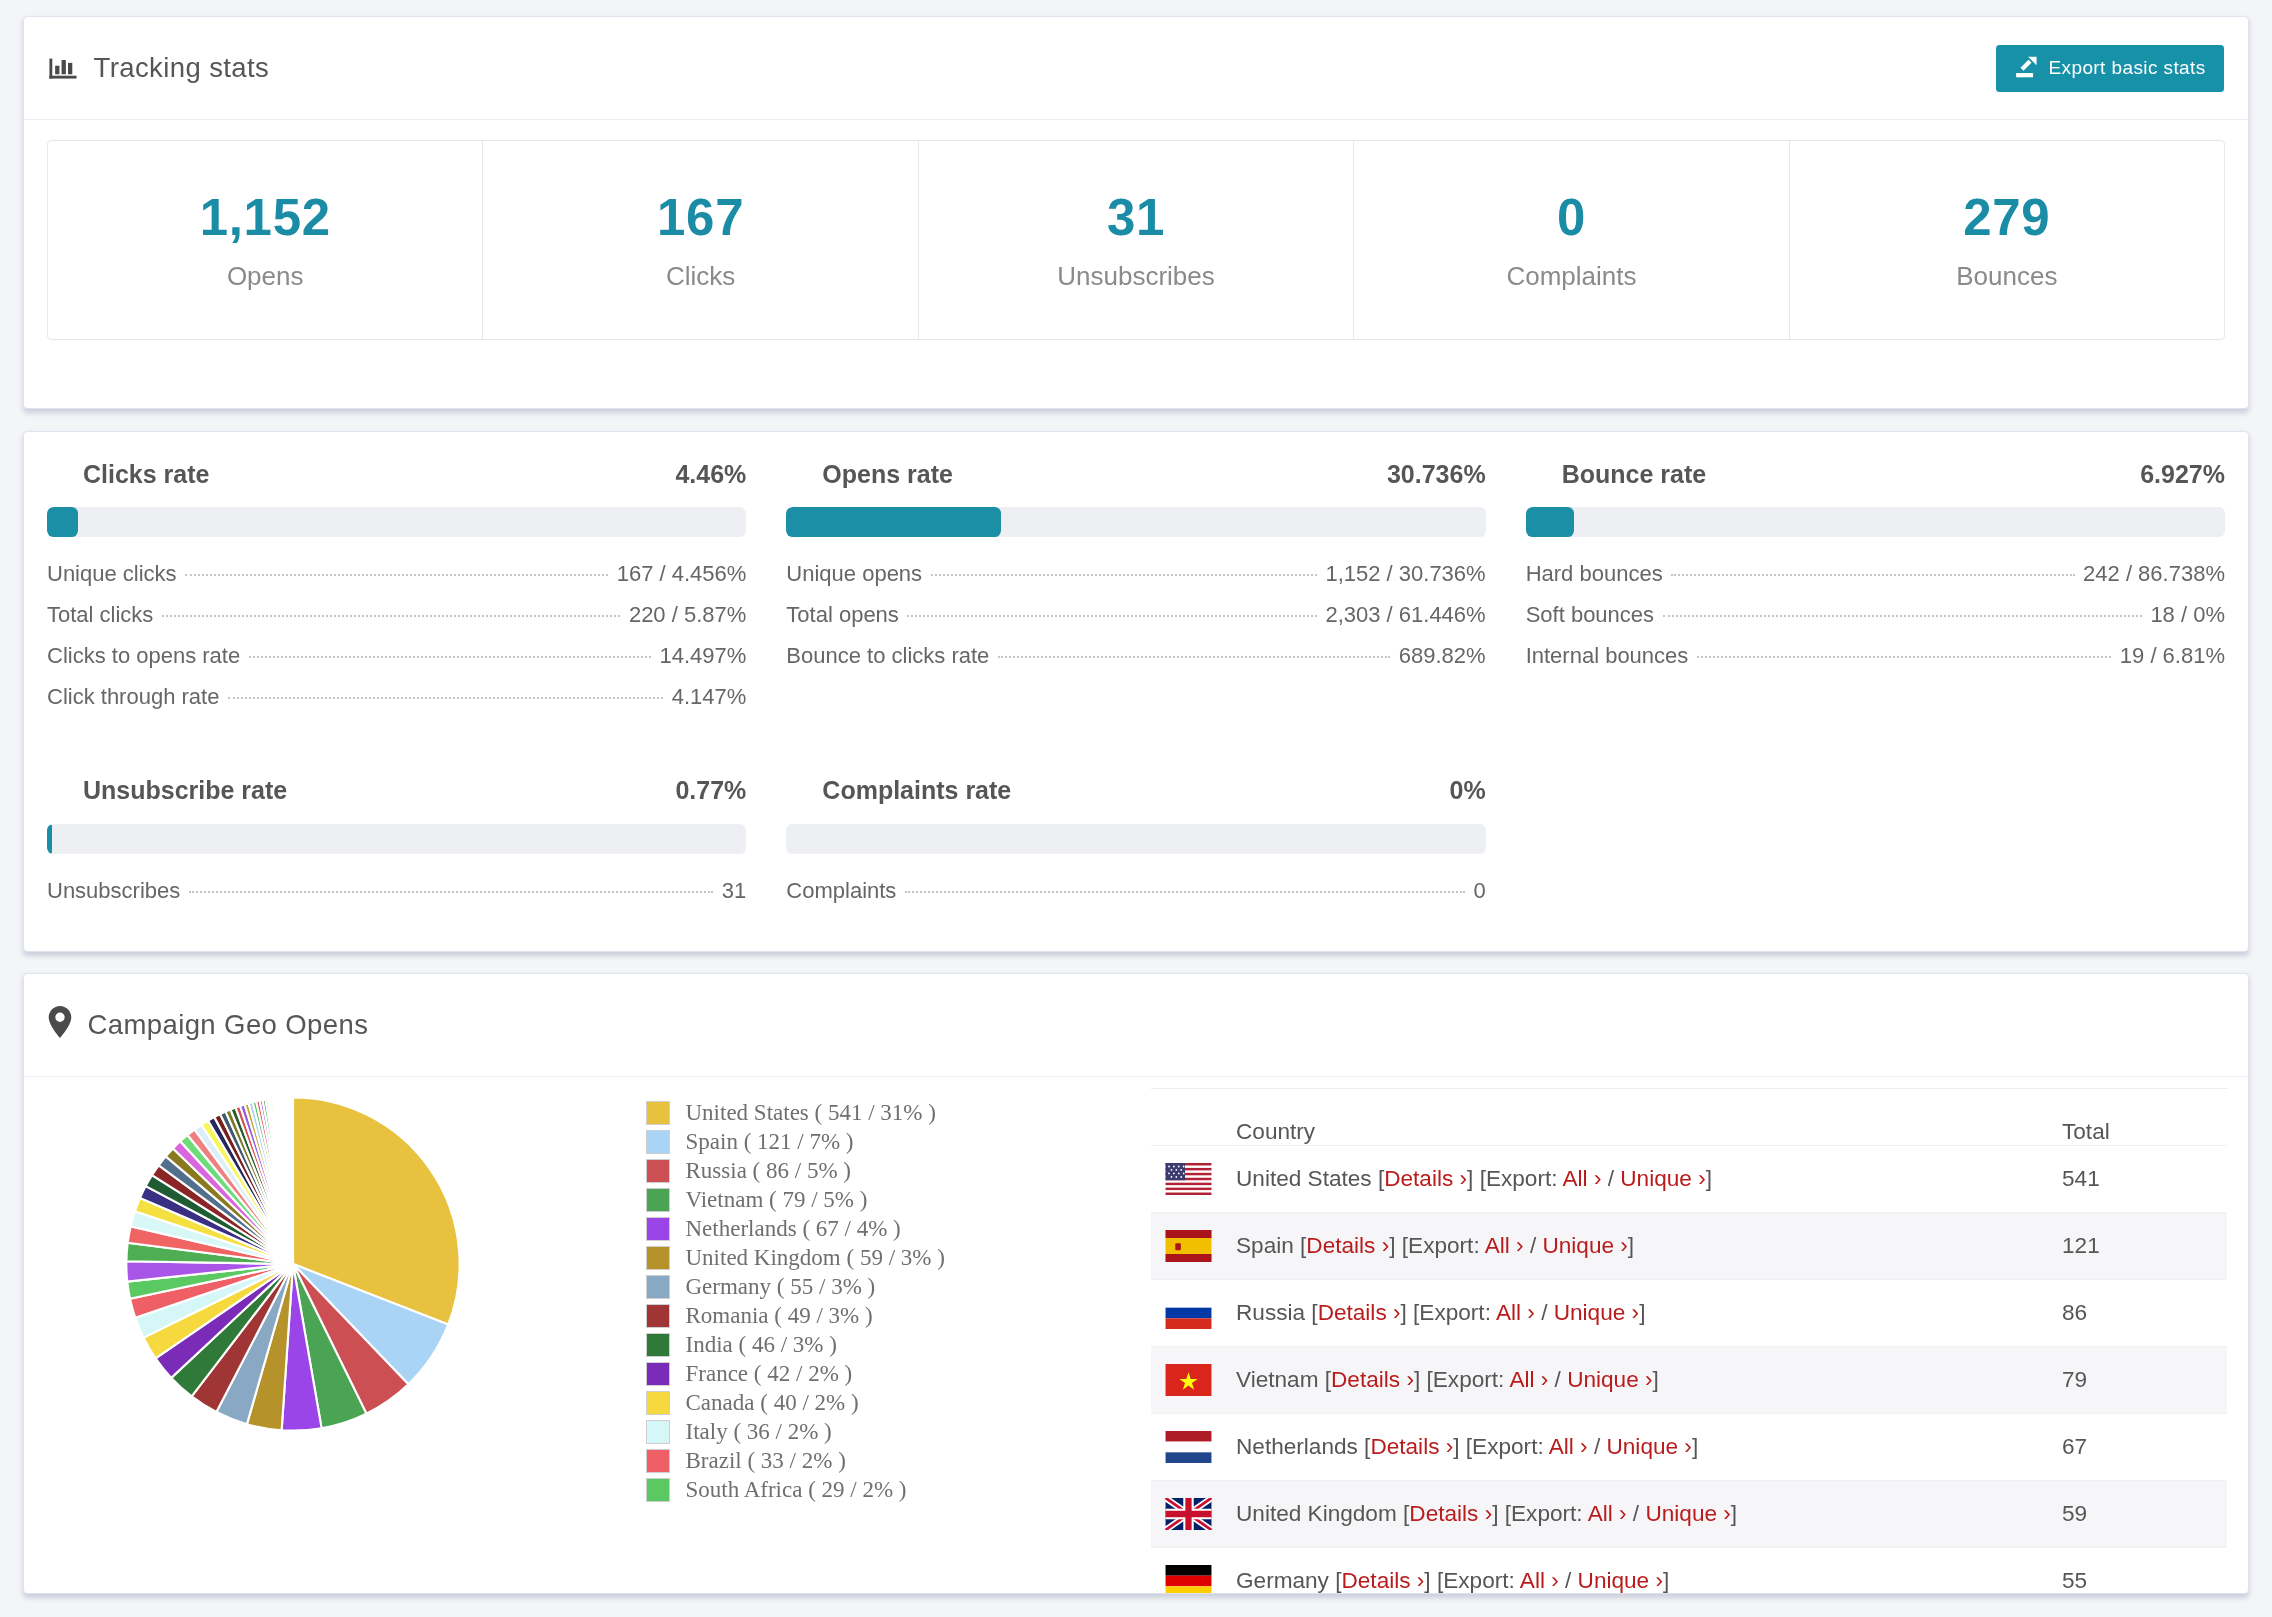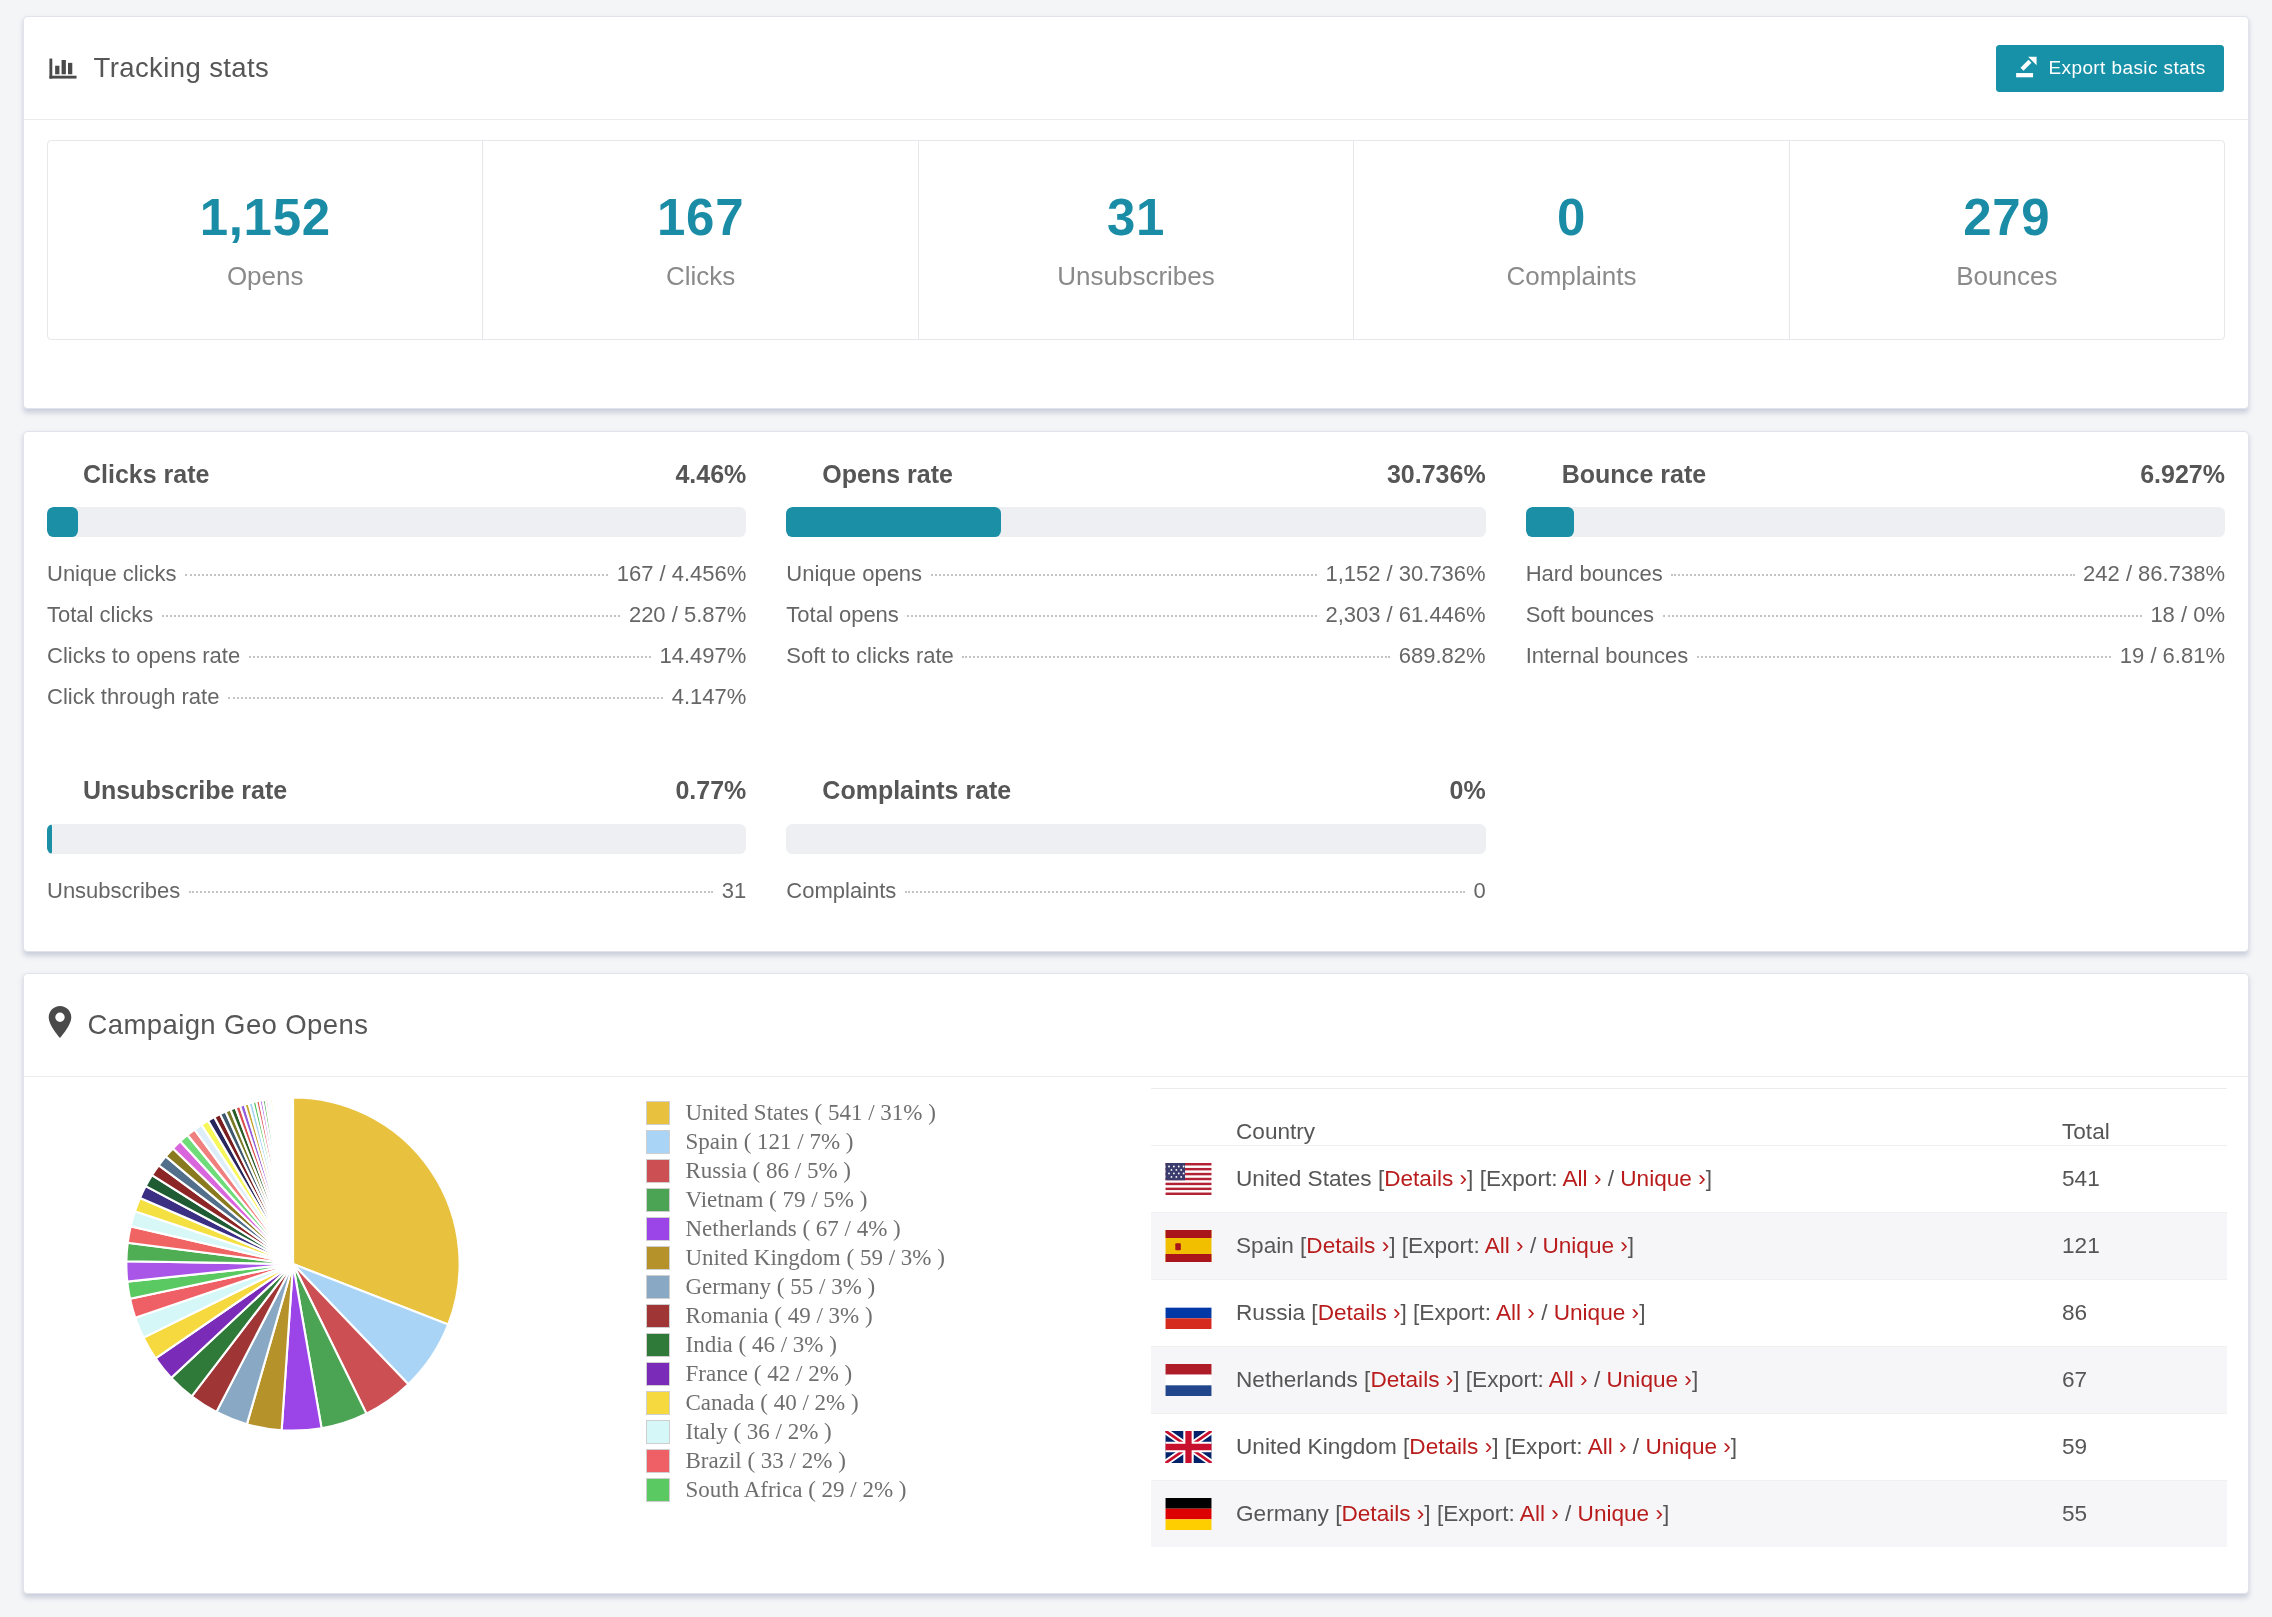--- a/index.html
+++ b/index.html
@@ -160,21 +160,21 @@
     <span class="rr-label">Unique opens</span>
     <span class="rr-dots"></span>
     <span class="rr-value">1,152 / 30.736%</span>
   </div>
             <div class="rate-row">
     <span class="rr-label">Total opens</span>
     <span class="rr-dots"></span>
     <span class="rr-value">2,303 / 61.446%</span>
   </div>
             <div class="rate-row">
-    <span class="rr-label">Soft to clicks rate</span>
+    <span class="rr-label">Bounce to clicks rate</span>
     <span class="rr-dots"></span>
     <span class="rr-value">689.82%</span>
   </div>
           </div>
   </div>
         <div class="rate-section">
     <div class="rate-head">
       <span class="rh-title">Bounce rate</span>
       <span class="rh-value">6.927%</span>
     </div>
@@ -440,20 +440,33 @@
             </span>
     <span class="gt-country">
       <span class="c-name">Russia</span>
       <span> [</span><a class="a-details">Details ›</a><span>] [</span><span class="c-export">Export:</span><span> </span><a class="a-all">All ›</a><span> / </span><a class="a-unique">Unique ›</a><span>]</span>
     </span>
     <span class="gt-total">86</span>
   </div>
           <div class="gt-row">
     <span class="gt-flag">
               <svg viewBox="0 0 66 46">
+                <rect width="66" height="46" fill="#DA251D"></rect>
+                <path fill="#FFFF00" d="M33 12l3.1 9.5h10l-8.1 5.9 3.1 9.5-8.1-5.9-8.1 5.9 3.1-9.5-8.1-5.9h10z"></path>
+              </svg>
+            </span>
+    <span class="gt-country">
+      <span class="c-name">Vietnam</span>
+      <span> [</span><a class="a-details">Details ›</a><span>] [</span><span class="c-export">Export:</span><span> </span><a class="a-all">All ›</a><span> / </span><a class="a-unique">Unique ›</a><span>]</span>
+    </span>
+    <span class="gt-total">79</span>
+  </div>
+          <div class="gt-row">
+    <span class="gt-flag">
+              <svg viewBox="0 0 66 46">
                 <rect width="66" height="15.34" fill="#AE1C28"></rect>
                 <rect y="15.33" width="66" height="15.34" fill="#fff"></rect>
                 <rect y="30.66" width="66" height="15.34" fill="#21468B"></rect>
               </svg>
             </span>
     <span class="gt-country">
       <span class="c-name">Netherlands</span>
       <span> [</span><a class="a-details">Details ›</a><span>] [</span><span class="c-export">Export:</span><span> </span><a class="a-all">All ›</a><span> / </span><a class="a-unique">Unique ›</a><span>]</span>
     </span>
     <span class="gt-total">67</span>

